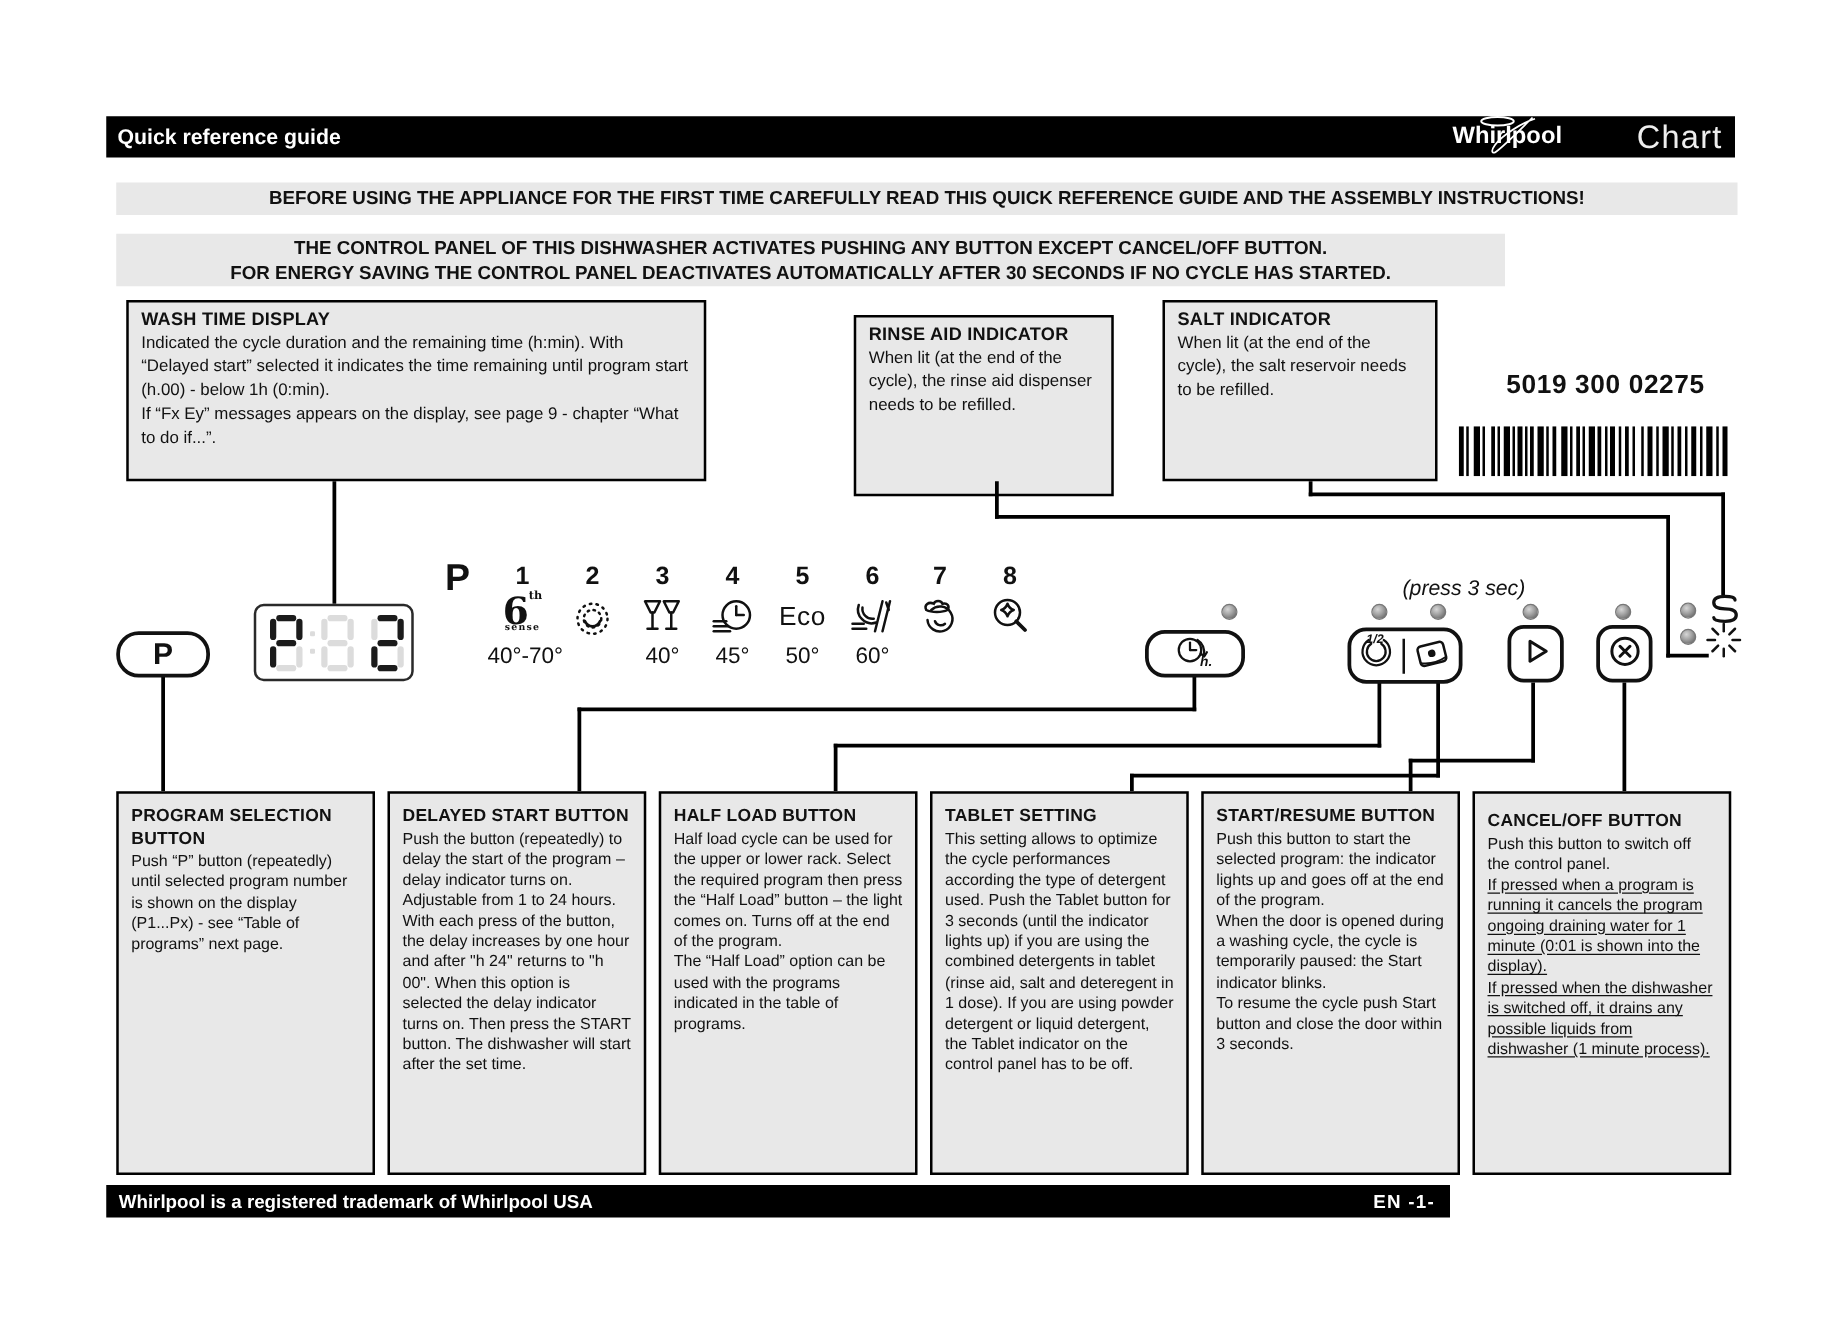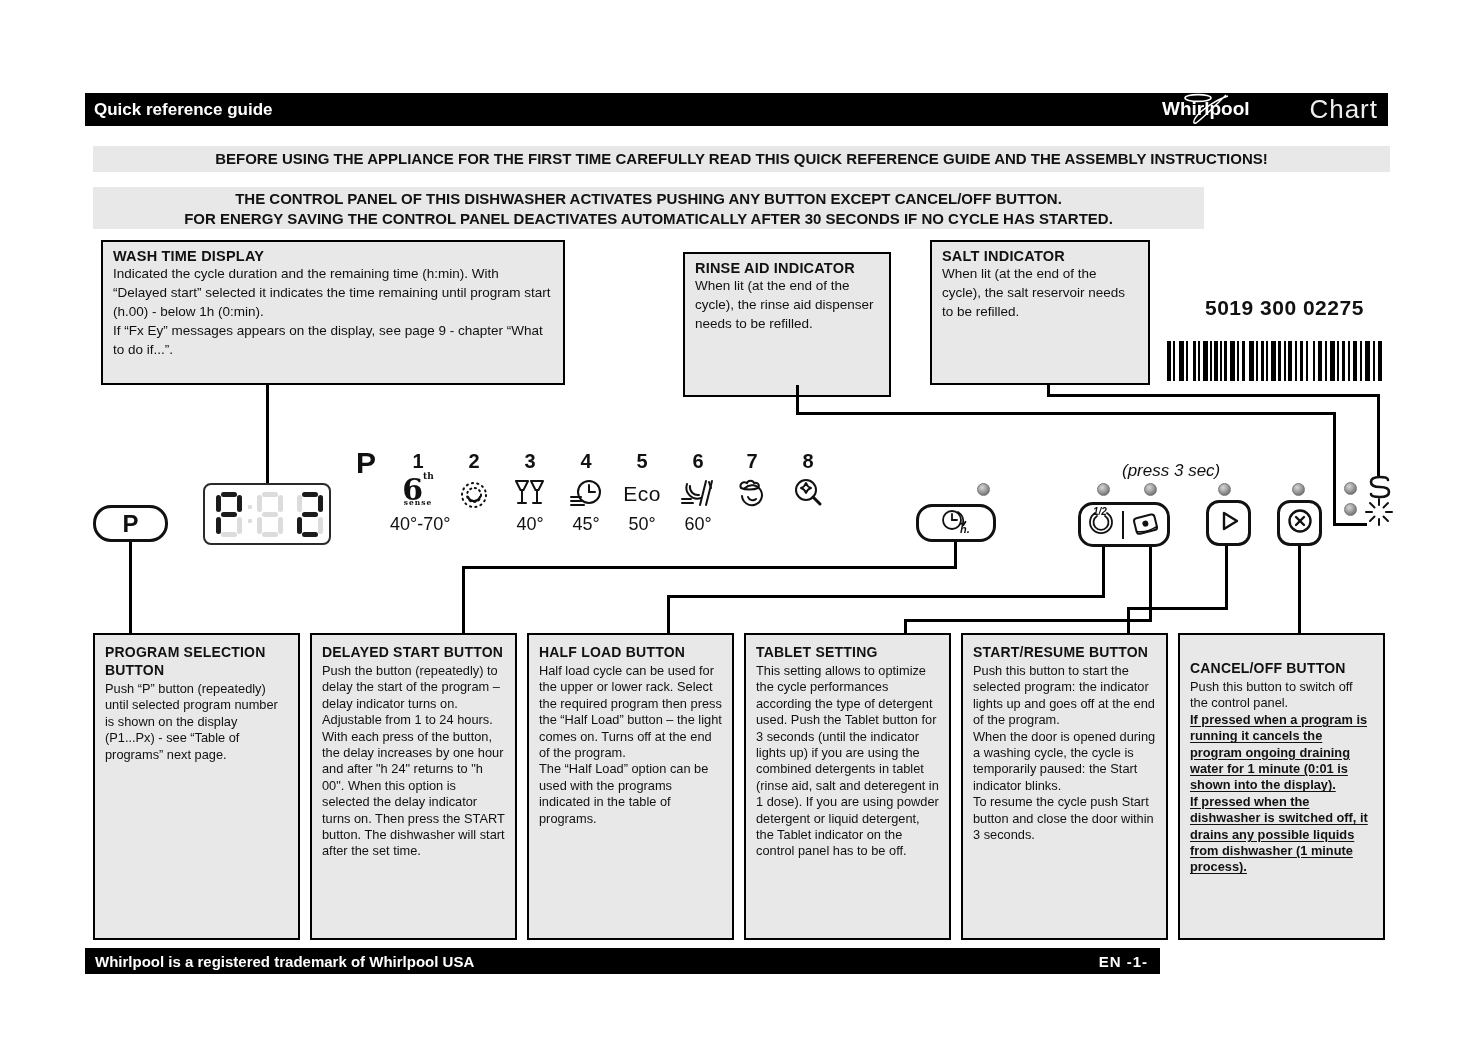--- a/index.html
+++ b/index.html
@@ -6,21 +6,21 @@
   body{width:1478px;height:1063px;position:relative;font-family:"Liberation Sans",sans-serif;color:#111;}
   .abs{position:absolute;justify-content:space-between;}
   .bar{background:#000;color:#fff;}
   .graybox{background:#e8e8e8;border:2px solid #000;box-sizing:border-box;}
   .banner{background:#e8e8e8;text-align:center;font-weight:bold;}
   .line{position:absolute;background:#000;}
   .infobox h3{margin:0;font-size:14.5px;letter-spacing:.2px;}
   .infobox p{margin:0;font-size:13.5px;line-height:19px;}
   .detailbox h3{margin:0 0 2px 0;font-size:14px;line-height:18px;letter-spacing:.2px;}
   .detailbox p{margin:0;font-size:12.8px;line-height:16.4px;}
-  .u{text-decoration:underline;text-underline-offset:2px;font-weight:bold;}
+  .u{text-decoration:underline;text-underline-offset:2px;}
   .led{width:13px;height:13px;border-radius:50%;
        background:radial-gradient(circle at 38% 32%, #d6d6d6 0%, #a5a5a5 40%, #6f6f6f 80%, #9a9a9a 100%);
        border:1px solid #777;box-sizing:border-box;}
   .panelbtn{border:3px solid #111;border-radius:16px;background:#fff;display:flex;align-items:center;justify-content:center;box-sizing:border-box;}
   .sqbtn{border:3.5px solid #111;border-radius:13px;background:#fff;display:flex;align-items:center;justify-content:center;box-sizing:border-box;}
   
   .digit{position:absolute;width:26px;height:45px;}
   .seg{position:absolute;border-radius:2.5px;background:#dcdcdc;}
   .seg.on{background:#1b1b1b;}
   .sh{width:16px;height:5px;left:5px;}
@@ -388,21 +388,21 @@
   <p>This setting allows to optimize the cycle performances according the type of detergent used. Push the Tablet button for 3 seconds (until the indicator lights up) if you are using the combined detergents in tablet (rinse aid, salt and deteregent in 1 dose). If you are using powder detergent or liquid detergent, the Tablet indicator on the control panel has to be off.</p>
 </div>
 
 <div class="abs graybox detailbox" style="left:961px;top:633px;width:207px;height:307px;padding:8px 10px;">
   <h3>START/RESUME BUTTON</h3>
   <p>Push this button to start the selected program: the indicator lights up and goes off at the end of the program.</p>
   <p>When the door is opened during a washing cycle, the cycle is temporarily paused: the Start indicator blinks.</p>
   <p>To resume the cycle push Start button and close the door within 3 seconds.</p>
 </div>
 
-<div class="abs graybox detailbox" style="left:1178px;top:633px;width:207px;height:307px;padding:24px 10px;">
+<div class="abs graybox detailbox" style="left:1178px;top:633px;width:207px;height:307px;padding:12px 10px;">
   <h3>CANCEL/OFF BUTTON</h3>
   <p>Push this button to switch off the control panel.</p>
   <p class="u">If pressed when a program is running it cancels the program ongoing draining water for 1 minute (0:01 is shown into the display).</p>
   <p class="u">If pressed when the dishwasher is switched off, it drains any possible liquids from dishwasher (1 minute process).</p>
 </div>
 
 <div class="abs bar" style="left:85px;top:948px;width:1075px;height:26px;display:flex;align-items:center;">
   <span style="font-weight:bold;font-size:15px;padding-left:10px;">Whirlpool is a registered trademark of Whirlpool USA</span>
   <span style="flex:1"></span>
   <span style="font-size:15px;font-weight:bold;padding-right:12px;letter-spacing:1px;">EN -1-</span>

